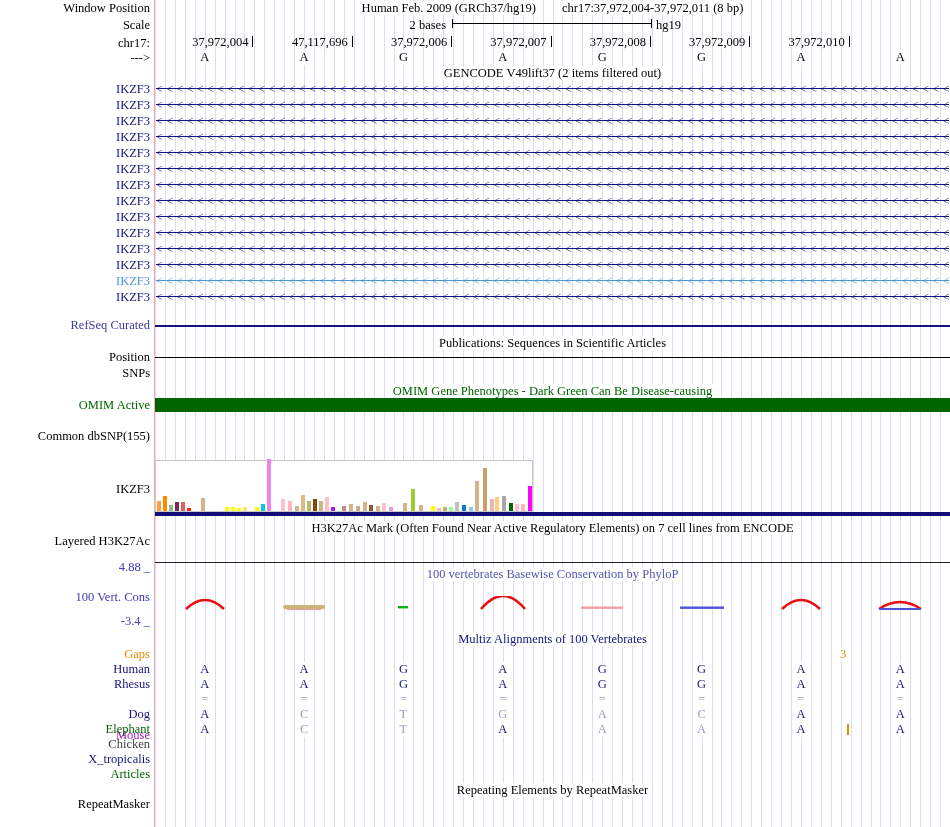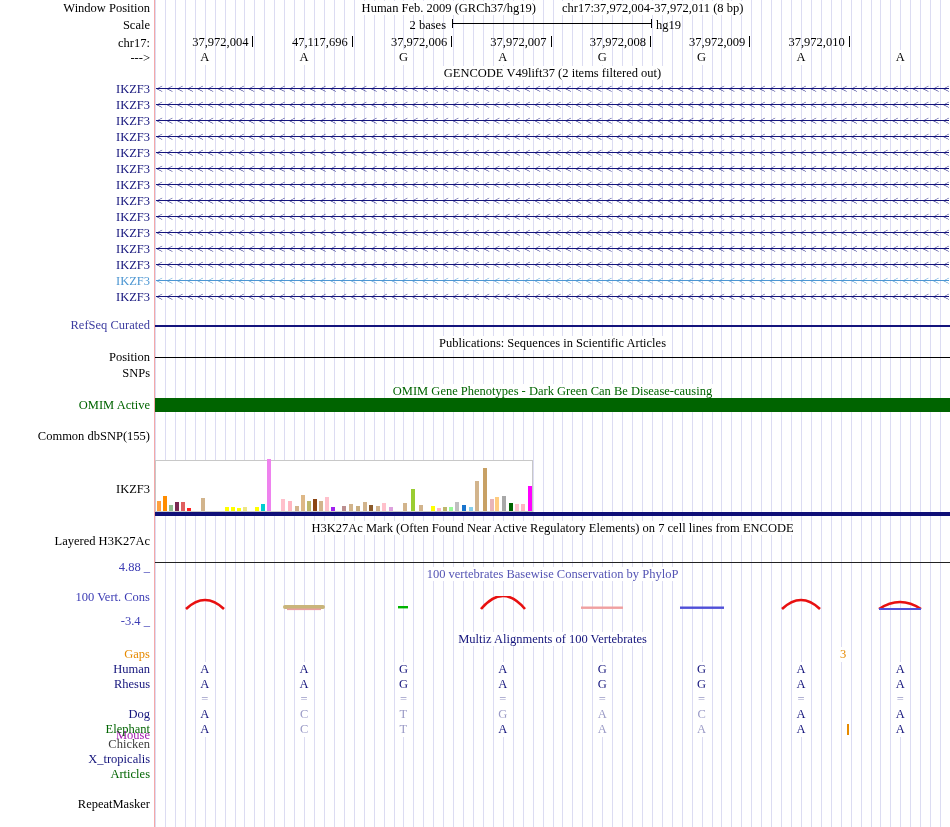--- a/index.html
+++ b/index.html
@@ -49,20 +49,21 @@
 
   <div class="lab" style="top:36px">chr17:</div>
   <div class="lab" style="top:51px">---&gt;</div>
 
   <div class="ctitle" style="top:66px"><span>GENCODE V49lift37 (2 items filtered out)</span></div>
   <div class="ctitle" style="top:384px;color:#006400"><span>OMIM Gene Phenotypes - Dark Green Can Be Disease-causing</span></div>
   <div class="ctitle" style="top:336px"><span>Publications: Sequences in Scientific Articles</span></div>
   <div class="ctitle" style="top:521px"><span>H3K27Ac Mark (Often Found Near Active Regulatory Elements) on 7 cell lines from ENCODE</span></div>
   <div class="ctitle" style="top:567px;color:#5454b4"><span>100 vertebrates Basewise Conservation by PhyloP</span></div>
   <div class="ctitle" style="top:632px;color:#14147c"><span>Multiz Alignments of 100 Vertebrates</span></div>
+  <div class="ctitle" style="top:783px"><span>Repeating Elements by RepeatMasker</span></div>
 
   <div class="lab" style="top:318px;color:#3c3ca0">RefSeq Curated</div>
   <div class="lab" style="top:350px">Position</div>
   <div class="lab" style="top:366px">SNPs</div>
   <div class="lab" style="top:398px;color:#006400">OMIM Active</div>
   <div class="lab" style="top:429px">Common dbSNP(155)</div>
   <div class="lab" style="top:482px">IKZF3</div>
   <div class="lab" style="top:534px">Layered H3K27Ac</div>
   <div class="lab" style="top:560px;color:#3c3cb4">4.88 _</div>
   <div class="lab" style="top:590px;color:#3c3cb4">100 Vert. Cons</div>

